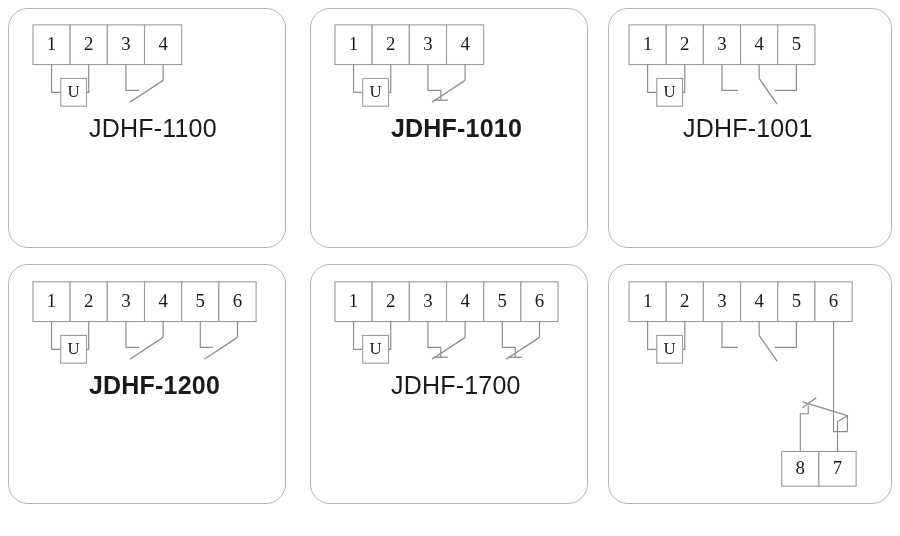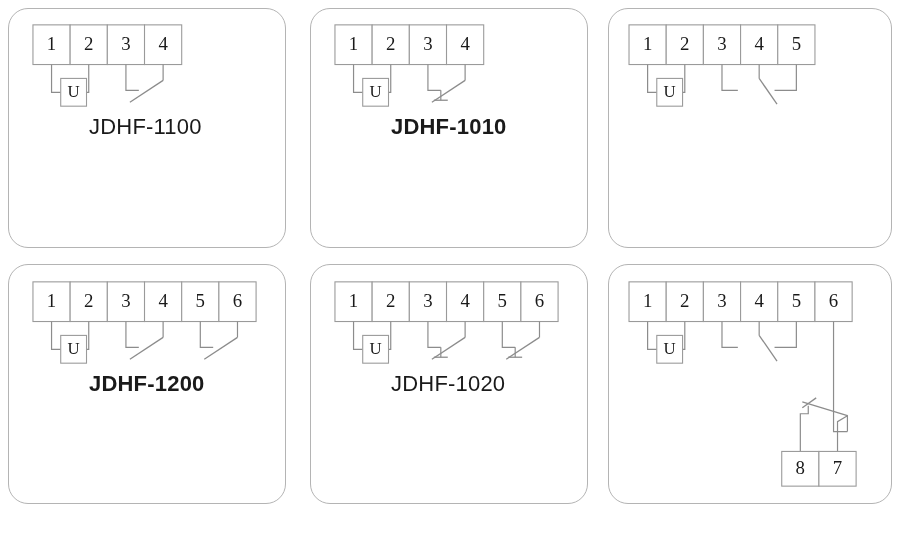--- a/index.html
+++ b/index.html
@@ -58,21 +58,21 @@
   .ulabel{
     font-family:"Liberation Serif", serif;
     font-size:17px;
     fill:#1a1a1a;
     text-anchor:middle;
     dominant-baseline:middle;
   }
   .model-label{
     position:absolute;
     font-family:"Liberation Sans", sans-serif;
-    font-size:22px;
+    font-size:25px;
     color:#1a1a1a;
     white-space:nowrap;
     letter-spacing:0.2px;
   }
 </style>
 </head>
 <body>
 
 <div id="sheet">
     <div class="panel" style="left: 8px; top: 8px; width: 278px; height: 240px;">
@@ -149,20 +149,21 @@
           <rect x="48" y="70" width="26" height="28" class="ubox"></rect>
           <text x="61" y="85" class="ulabel">U</text>
         </g>
         <g>
           <path class="wire" d="M113.75,56 L113.75,82 L129.75,82"></path>
           <path class="wire" d="M188.75,56 L188.75,82 L166.75,82"></path>
           <path class="wire" d="M151.25,56 L151.25,70"></path>
           <line class="blade" x1="151.25" y1="70" x2="169.25" y2="96"></line>
         </g>
       </svg>
+      <div class="model-label" style="left: 74px; top: 105px;">JDHF-1001</div>
     </div>
     <div class="panel" style="left: 8px; top: 264px; width: 278px; height: 240px;">
       <svg viewBox="0 0 278 240">
         <g>
           <rect x="24" y="17" width="37.5" height="40" class="term-rect"></rect>
           <text x="42.75" y="38" class="term-num">1</text>
           <rect x="61.5" y="17" width="37.5" height="40" class="term-rect"></rect>
           <text x="80.25" y="38" class="term-num">2</text>
           <rect x="99" y="17" width="37.5" height="40" class="term-rect"></rect>
           <text x="117.75" y="38" class="term-num">3</text>
@@ -222,21 +223,21 @@
           <line class="blade" x1="123.75" y1="93" x2="137.75" y2="93"></line>
         </g>
         <g>
           <path class="wire" d="M192.75,57 L192.75,83 L205.75,83"></path>
           <path class="wire" d="M230.25,57 L230.25,73"></path>
           <line class="blade" x1="230.25" y1="73" x2="196.75" y2="95"></line>
           <path class="wire" d="M205.75,83 L205.75,93"></path>
           <line class="blade" x1="198.75" y1="93" x2="212.75" y2="93"></line>
         </g>
       </svg>
-      <div class="model-label" style="left: 80px; top: 106px;">JDHF-1020</div>
+      <div class="model-label" style="left: 80px; top: 106px;">JDHF-1700</div>
     </div>
     <div class="panel" style="left: 608px; top: 264px; width: 284px; height: 240px;">
       <svg viewBox="0 0 284 240">
         <g>
           <rect x="20" y="17" width="37.5" height="40" class="term-rect"></rect>
           <text x="38.75" y="38" class="term-num">1</text>
           <rect x="57.5" y="17" width="37.5" height="40" class="term-rect"></rect>
           <text x="76.25" y="38" class="term-num">2</text>
           <rect x="95" y="17" width="37.5" height="40" class="term-rect"></rect>
           <text x="113.75" y="38" class="term-num">3</text>

